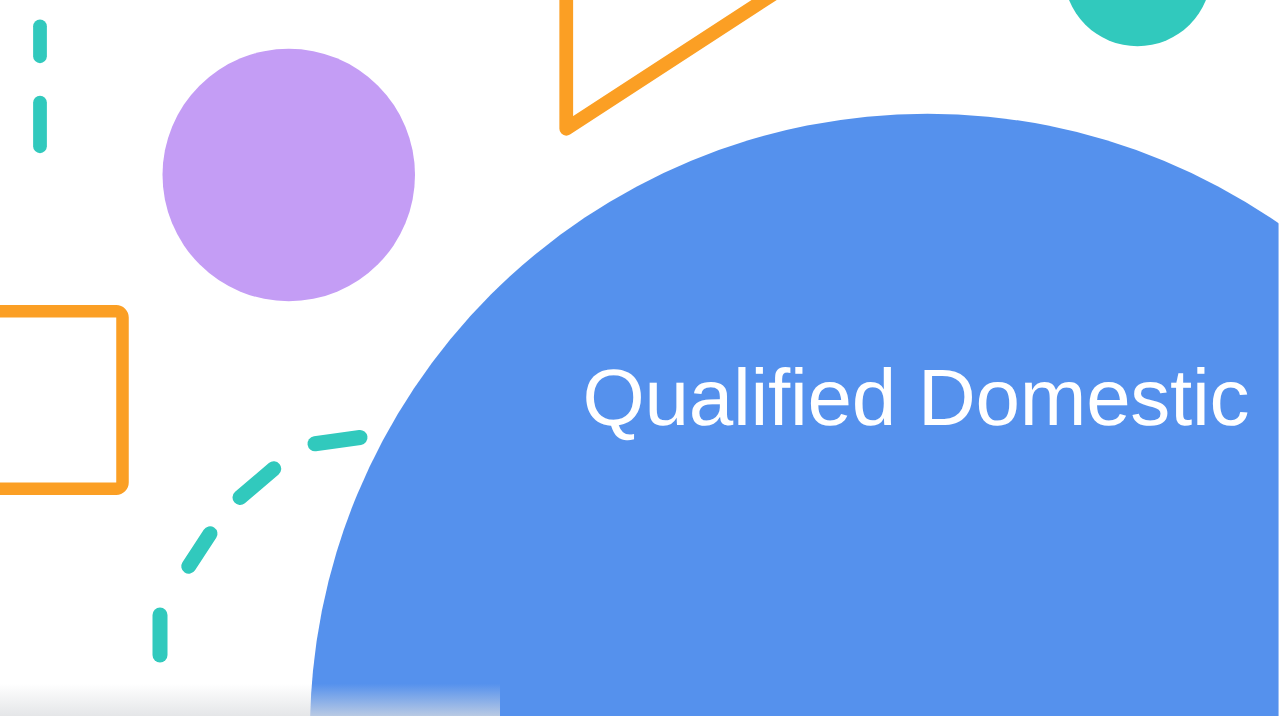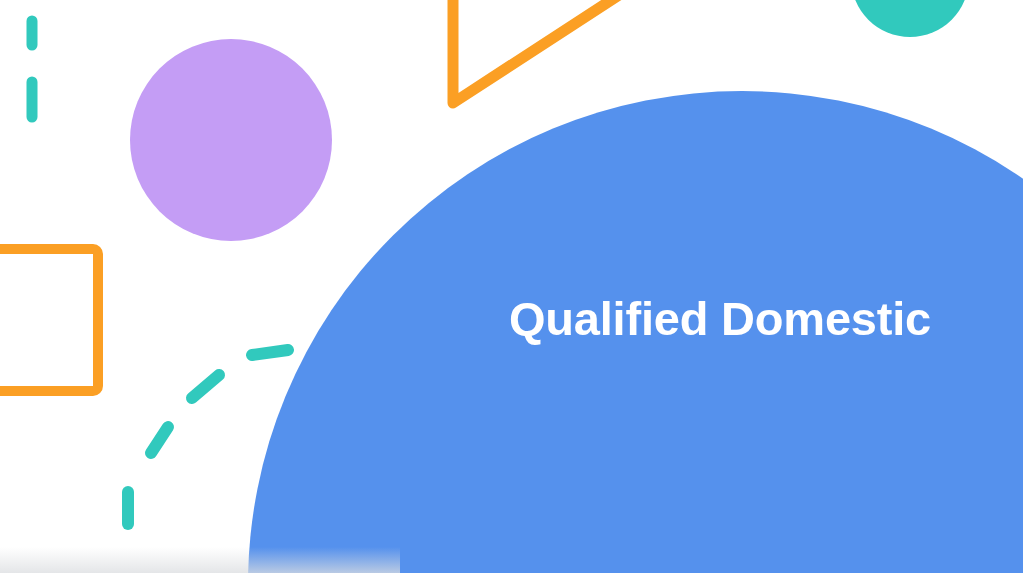--- a/index.html
+++ b/index.html
@@ -40,22 +40,22 @@
   }
 
   
   #title-block {
     position: absolute;
     left: 466px;
     top: 287px;
     width: 508px;
     text-align: center;
     color: #ffffff;
-    font-size: 47px;
-    font-weight: 700;
+    font-size: 64px;
+    font-weight: 400;
     line-height: 63px;
     letter-spacing: -0.2px;
     text-rendering: optimizeLegibility;
   }
   #title-block .tline {
     display: block;
     white-space: nowrap;
   }
 </style>
 </head>

